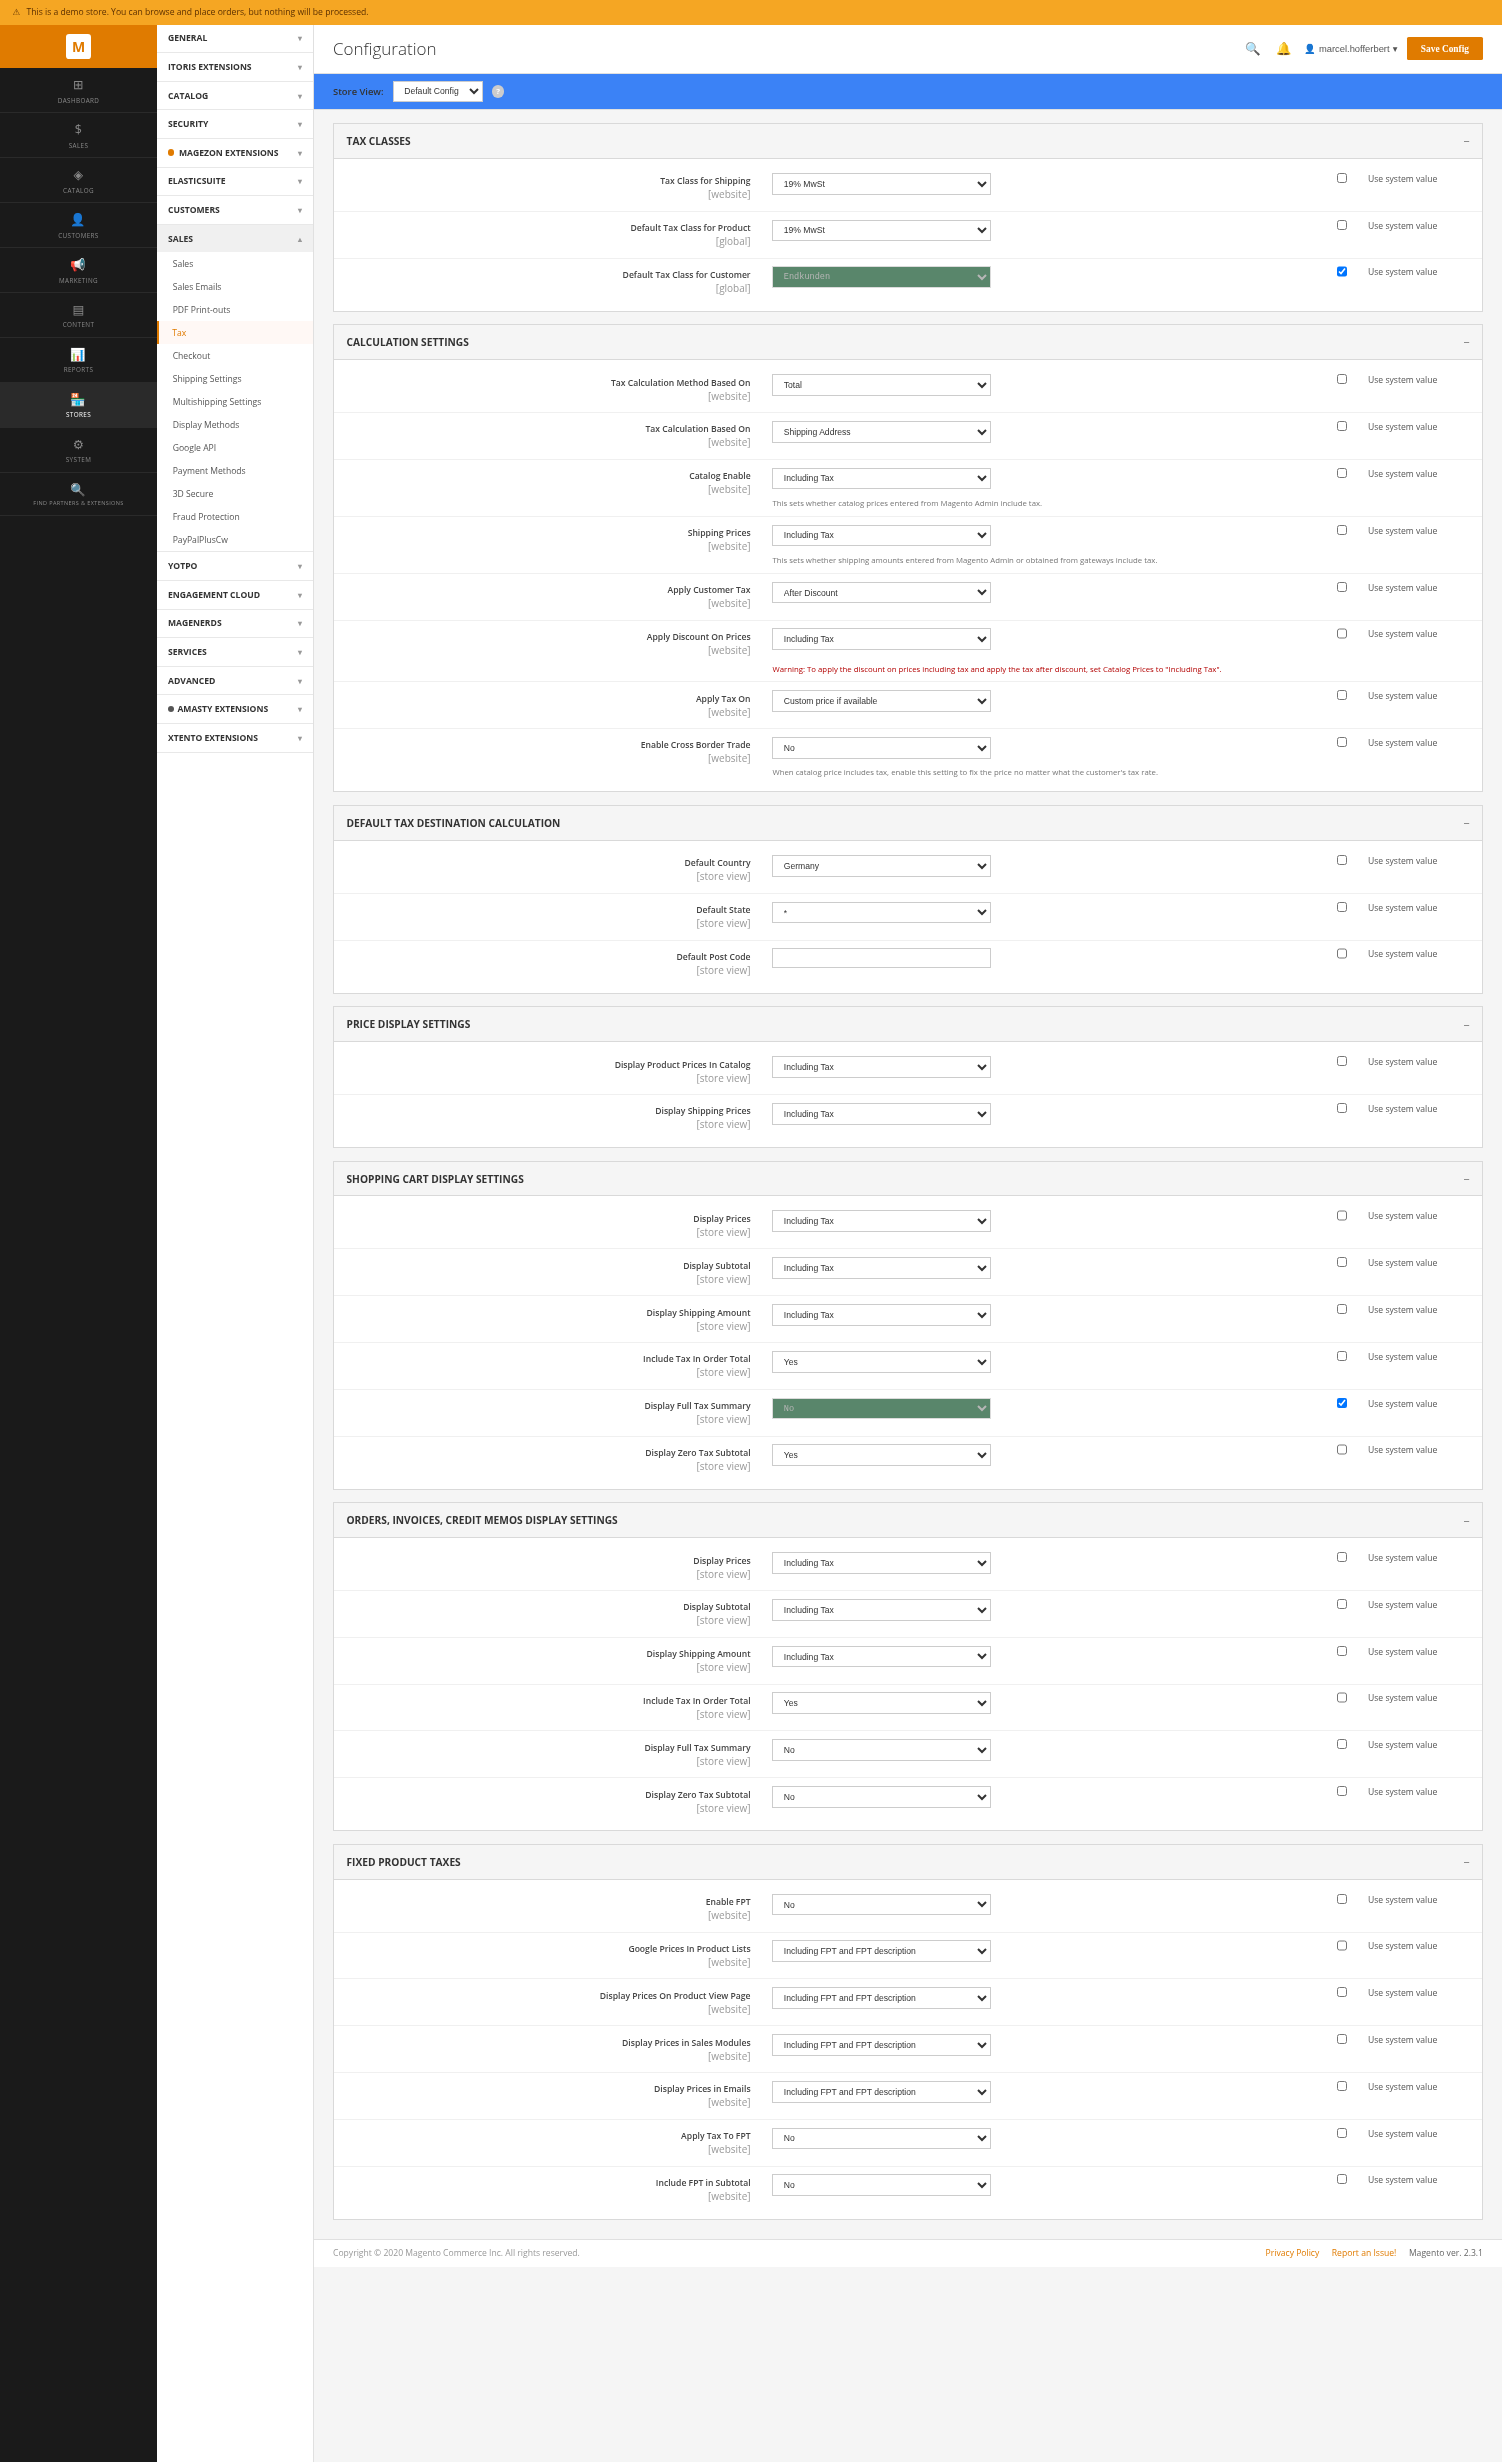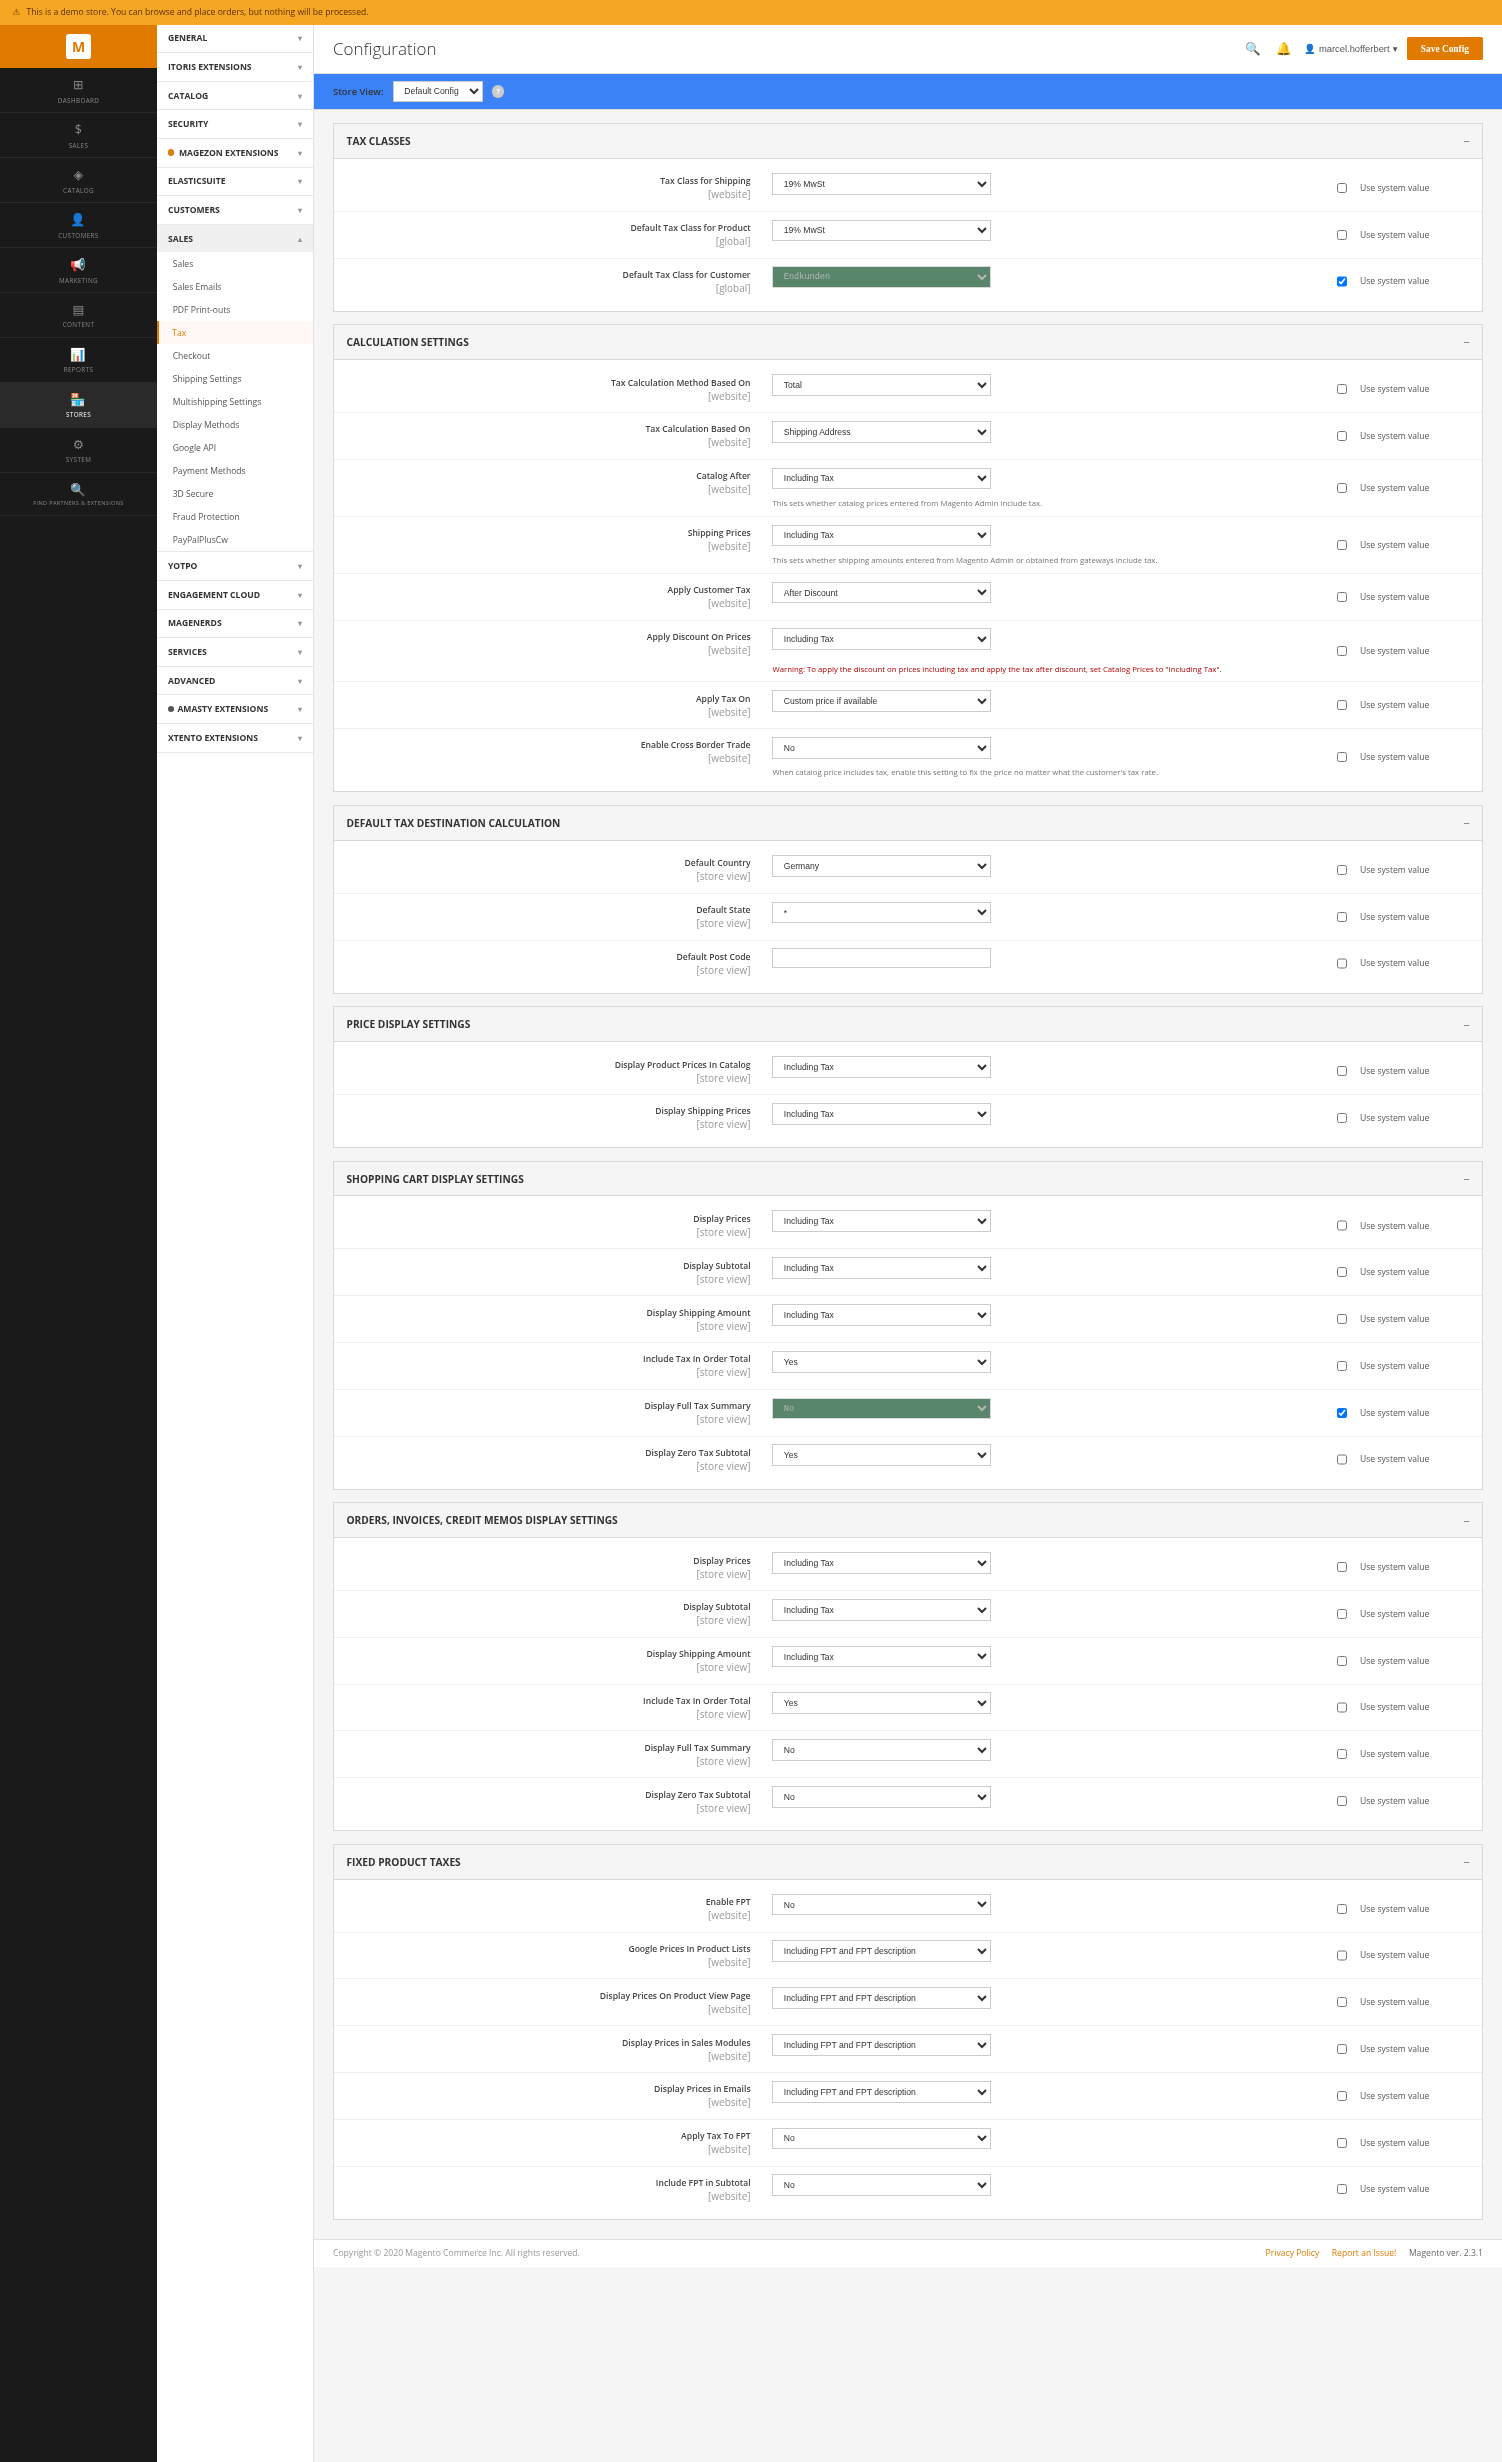--- a/index.html
+++ b/index.html
@@ -55,21 +55,21 @@
     .form-row:last-child { border-bottom: none; }
     .form-label-cell { width: 38%; padding: 9.4px 12.5px; text-align: right; }
     .form-label { font-size: 8.6px; color: #444; font-weight: 600; }
     .form-label-sub { font-size: 10px; color: #999; display: block; }
     .form-field-cell { width: 50%; padding: 7.8px 9.4px; display: flex; align-items: flex-start; gap: 6.3px; flex-direction: column; }
     .form-field-row { display: flex; align-items: center; gap: 6.3px; width: 100%; }
     .form-select { width: 219px; padding: 3.9px 6.3px; border: 0.8px solid #ccc; font-size: 8.6px; color: #333; background: #fff; }
     .form-select:disabled { background: #14532d; color: #999; font-family: Liberation Mono, monospace; }
     .form-input { width: 219px; padding: 3.9px 6.3px; border: 0.8px solid #ccc; font-size: 8.6px; color: #333; }
     .form-hint { font-size: 7.8px; color: #777; margin-top: 2.4px; }
-    .form-system-cell { width: 157px; padding: 7.8px 9.4px; display: flex; align-items: center; gap: 13px; }
+    .form-system-cell { width: 157px; padding: 7.8px 9.4px; display: flex; gap: 21px; }
     .checkbox { width: 10.2px; height: 10.2px; cursor: pointer; }
     .system-value-label { font-size: 8.6px; color: #555; }
 
     
     .footer { background: #fff; border-top: 0.8px solid #e0e0e0; padding: 7.8px 19px; display: flex; justify-content: space-between; align-items: center; font-size: 8.6px; color: #999; margin-top: 19px; }
     .footer-link { color: #e07b00; text-decoration: none; font-size: 8.6px; }
     .magento-version { color: #666; font-size: 8.6px; }
 
     .section-content { padding: 6.3px 0; }
 
@@ -369,21 +369,21 @@
                   </select>
                 </div>
                 <div class="form-system-cell">
                   <input type="checkbox" class="checkbox" style="">
                   <span class="system-value-label">Use system value</span>
                 </div>
               </div>
 
               <div class="form-row">
                 <div class="form-label-cell">
-                  <span class="form-label">Catalog After</span>
+                  <span class="form-label">Catalog Enable</span>
                   <span class="form-label-sub">[website]</span>
                 </div>
                 <div class="form-field-cell">
                   <select class="form-select">
                     <option>Including Tax</option>
                   </select>
                   <div class="form-hint">This sets whether catalog prices entered from Magento Admin include tax.</div>
                 </div>
                 <div class="form-system-cell">
                   <input type="checkbox" class="checkbox" style="">

